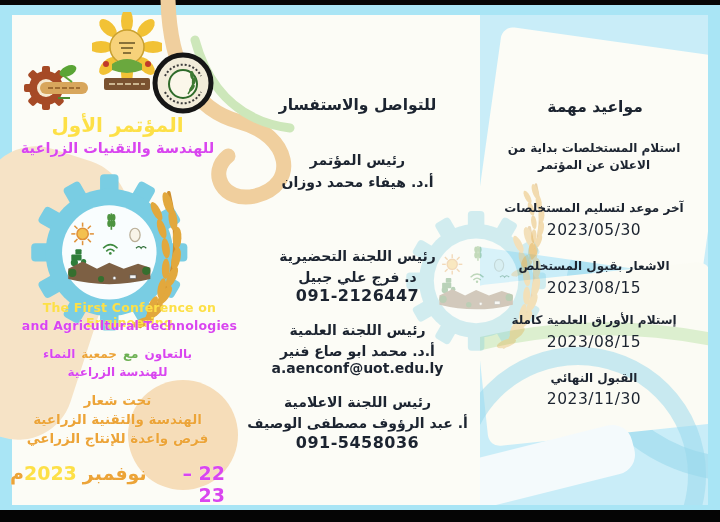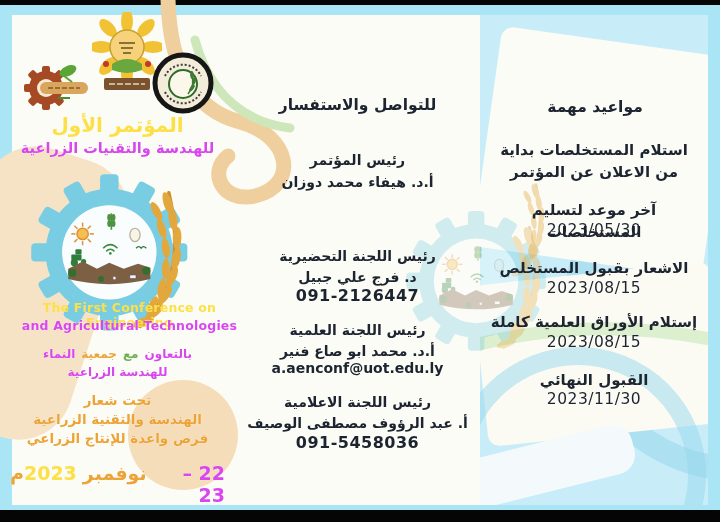--- a/index.html
+++ b/index.html
@@ -41,21 +41,21 @@
   .t-sub{font-size:14.5px;font-weight:800;}
   .t-en1{font-size:12.5px;font-weight:800;letter-spacing:.2px;margin-left:12px;}
   .t-small{font-size:12px;font-weight:700;}
   .t-slogan{font-size:13.5px;font-weight:800;}
   .t-date{font-size:19px;font-weight:800;}
   .t-h{font-size:15.5px;font-weight:800;}
   .t-role{font-size:14px;font-weight:800;}
   .t-name{font-size:14px;font-weight:700;}
   .t-num{font-size:16px;font-weight:800;letter-spacing:.5px;}
   .t-mail{font-size:14px;font-weight:800;}
-  .t-dl{font-size:15px;font-weight:800;line-height:1.45;text-align:center;}
+  .t-dl{font-size:12px;font-weight:800;line-height:1.45;text-align:center;}
   .t-dld{font-size:15.5px;font-weight:400;letter-spacing:.5px;}
 
   .row{display:flex;justify-content:center;align-items:baseline;gap:6px;}
 </style>
 </head>
 <body>
 
 <svg width="0" height="0" style="position:absolute">
   <defs>
     <g id="wheat-branch">

